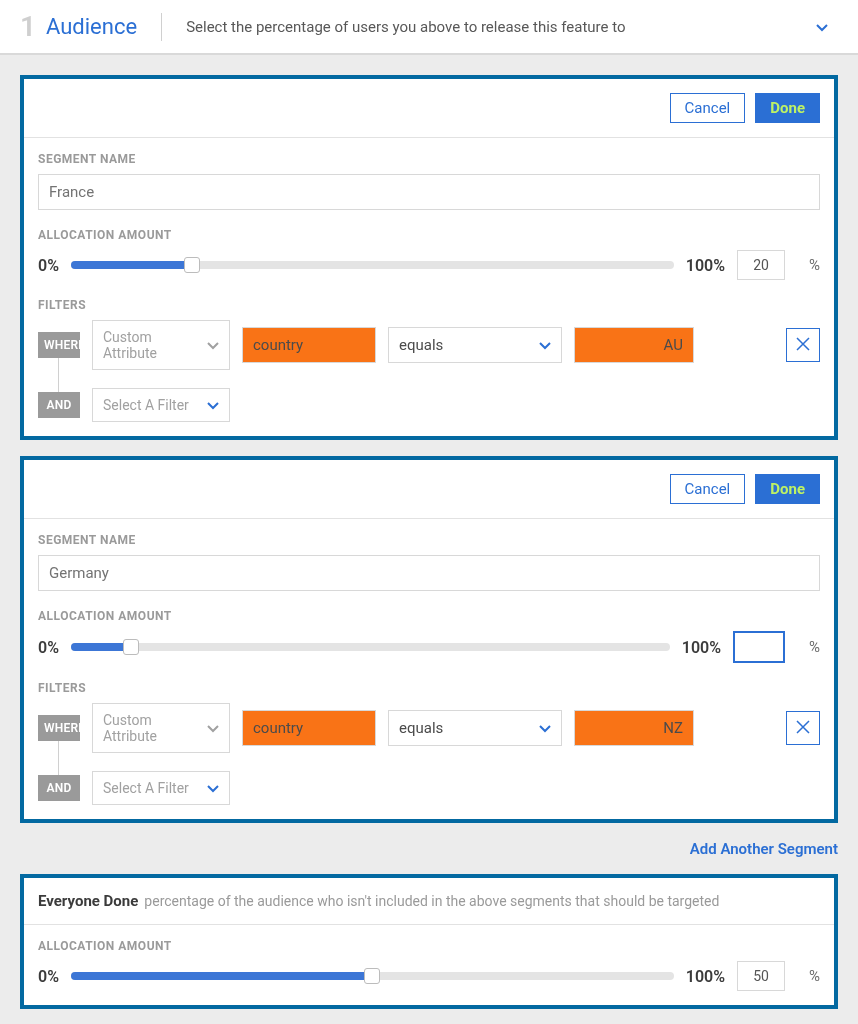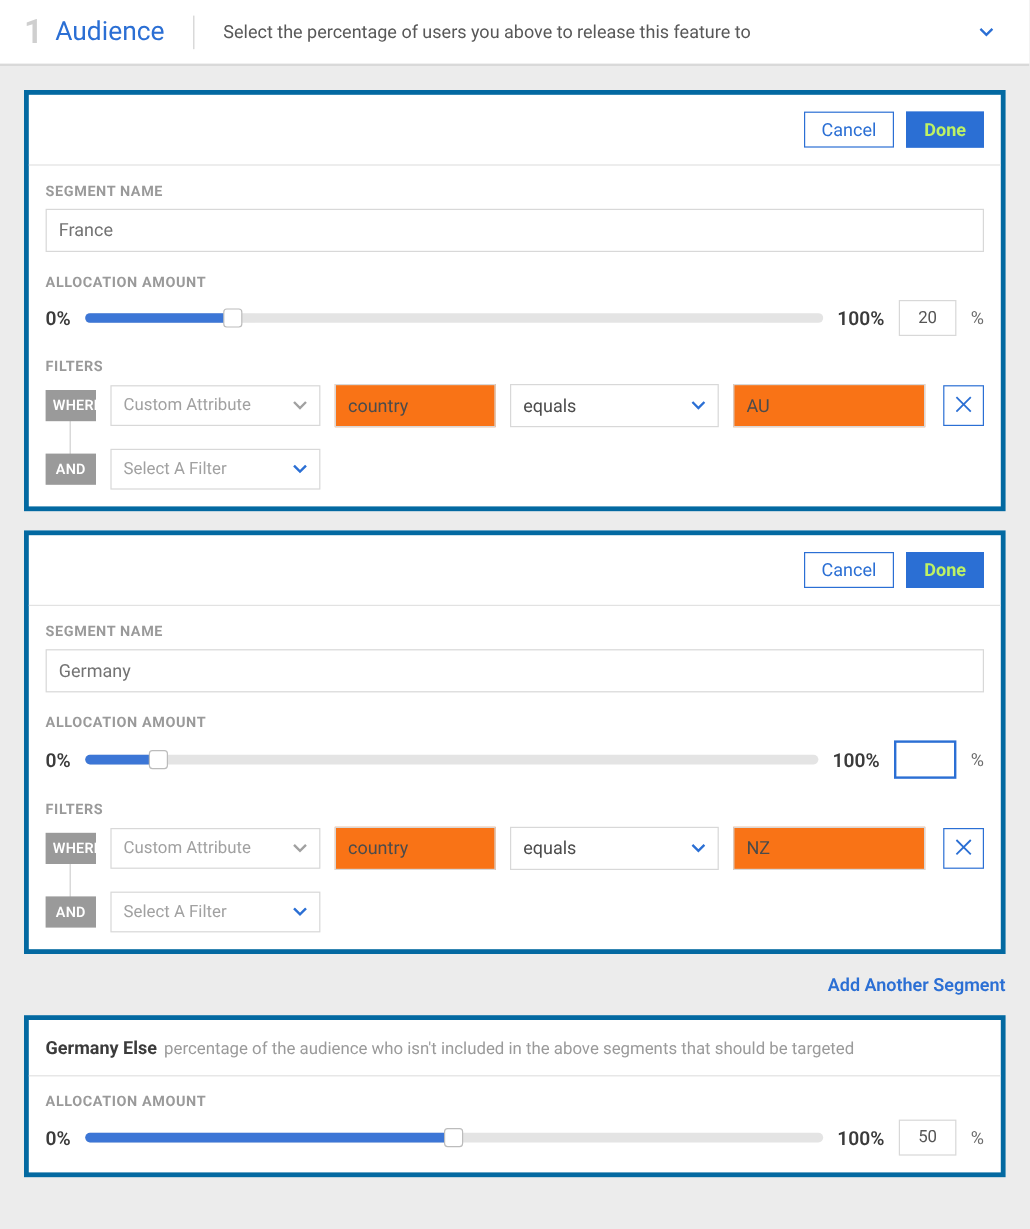--- a/index.html
+++ b/index.html
@@ -21,32 +21,32 @@
   .text-input { width: 100%; border: 1px solid #d8d8d8; padding: 8px 10px; font-size: 15px; color: #737373; outline: none; }
   .section { margin-bottom: 18px; }
   .alloc-row { display: flex; align-items: center; gap: 12px; }
   .pct-bound { font-size: 16px; font-weight: 600; color: #3b3b3b; }
   .slider { flex: 1; position: relative; height: 8px; background: #e4e4e4; border-radius: 999px; }
   .slider-fill { position: absolute; left: 0; top: 0; bottom: 0; background: #3c76d6; border-radius: 999px; }
   .slider-thumb { position: absolute; top: 50%; transform: translate(-50%, -50%); width: 16px; height: 16px; background: #fff; border: 1px solid #bcbcbc; border-radius: 3px; }
   .pct-input { width: 48px; text-align: center; border: 1px solid #d8d8d8; padding: 6px; font-size: 14px; color: #555; }
   .pct-input.active { border: 2px solid #2b6fd4; padding-left: 42px; }
   .pct-sym { font-size: 15px; color: #6d6d6d; }
-  .alloc-end { display: flex; align-items: center; gap: 12px; margin-left: auto; }
+  .alloc-end { display: flex; align-items: center; gap: 24px; margin-left: auto; }
   .filters-wrap { position: relative; }
   .tree-line { position: absolute; left: 20px; top: 18px; bottom: 18px; width: 1px; background: #d0d0d0; }
   .filter-row { display: flex; align-items: center; gap: 12px; margin-bottom: 18px; position: relative; }
   .tag { background: #9a9a9a; color: #fff; font-size: 12px; font-weight: 600; padding: 6px 6px; width: 42px; text-align: center; overflow: hidden; letter-spacing: 0.2px; }
   .select-box { display: flex; align-items: center; justify-content: space-between; border: 1px solid #d8d8d8; padding: 8px 10px; font-size: 14px; color: #a1a1a1; background: #fff; cursor: pointer; }
   .select-box .chev { color: #2b6fd4; }
   .select-box.gray .chev { color: #a1a1a1; }
-  .w1 { width: 175px; }
+  .w1 { width: 138px; }
   .w2 { width: 134px; }
   .w3 { width: 174px; }
-  .w4 { width: 160px; }
+  .w4 { width: 120px; text-align: right; }
   .field-input { border: 1px solid #d8d8d8; padding: 8px 10px; font-size: 15px; color: #4b4b4b; background: #f97316; }
   .remove-btn { width: 34px; height: 34px; border: 1px solid #2b6fd4; background: #fff; display: flex; align-items: center; justify-content: center; color: #2b6fd4; margin-left: auto; cursor: pointer; }
   .add-segment-row { text-align: right; }
   .add-segment-link { color: #2b6fd4; font-weight: 600; font-size: 15px; cursor: pointer; }
   .else-header { padding: 14px; border-bottom: 1px solid #e2e2e2; display: flex; gap: 6px; align-items: baseline; }
   .else-title { font-weight: 700; font-size: 15px; color: #3b3b3b; }
   .else-desc { color: #9a9a9a; font-size: 14px; }
   svg.chev-svg { width: 12px; height: 8px; }
   svg.x-svg { width: 14px; height: 14px; }
 </style>
@@ -196,21 +196,21 @@
       </div>
     </div>
   </div>
 
   <div class="add-segment-row">
     <span class="add-segment-link">Add Another Segment</span>
   </div>
 
   <div class="segment-card">
     <div class="else-header">
-      <span class="else-title">Germany Else</span>
+      <span class="else-title">Everyone Done</span>
       <span class="else-desc">percentage of the audience who isn't included in the above segments that should be targeted</span>
     </div>
     <div class="card-body">
       <span class="label-caps">ALLOCATION AMOUNT</span>
       <div class="alloc-row">
         <span class="pct-bound">0%</span>
         <div class="slider">
           <div class="slider-fill" style="width:50%"></div>
           <div class="slider-thumb" style="left:50%"></div>
         </div>

